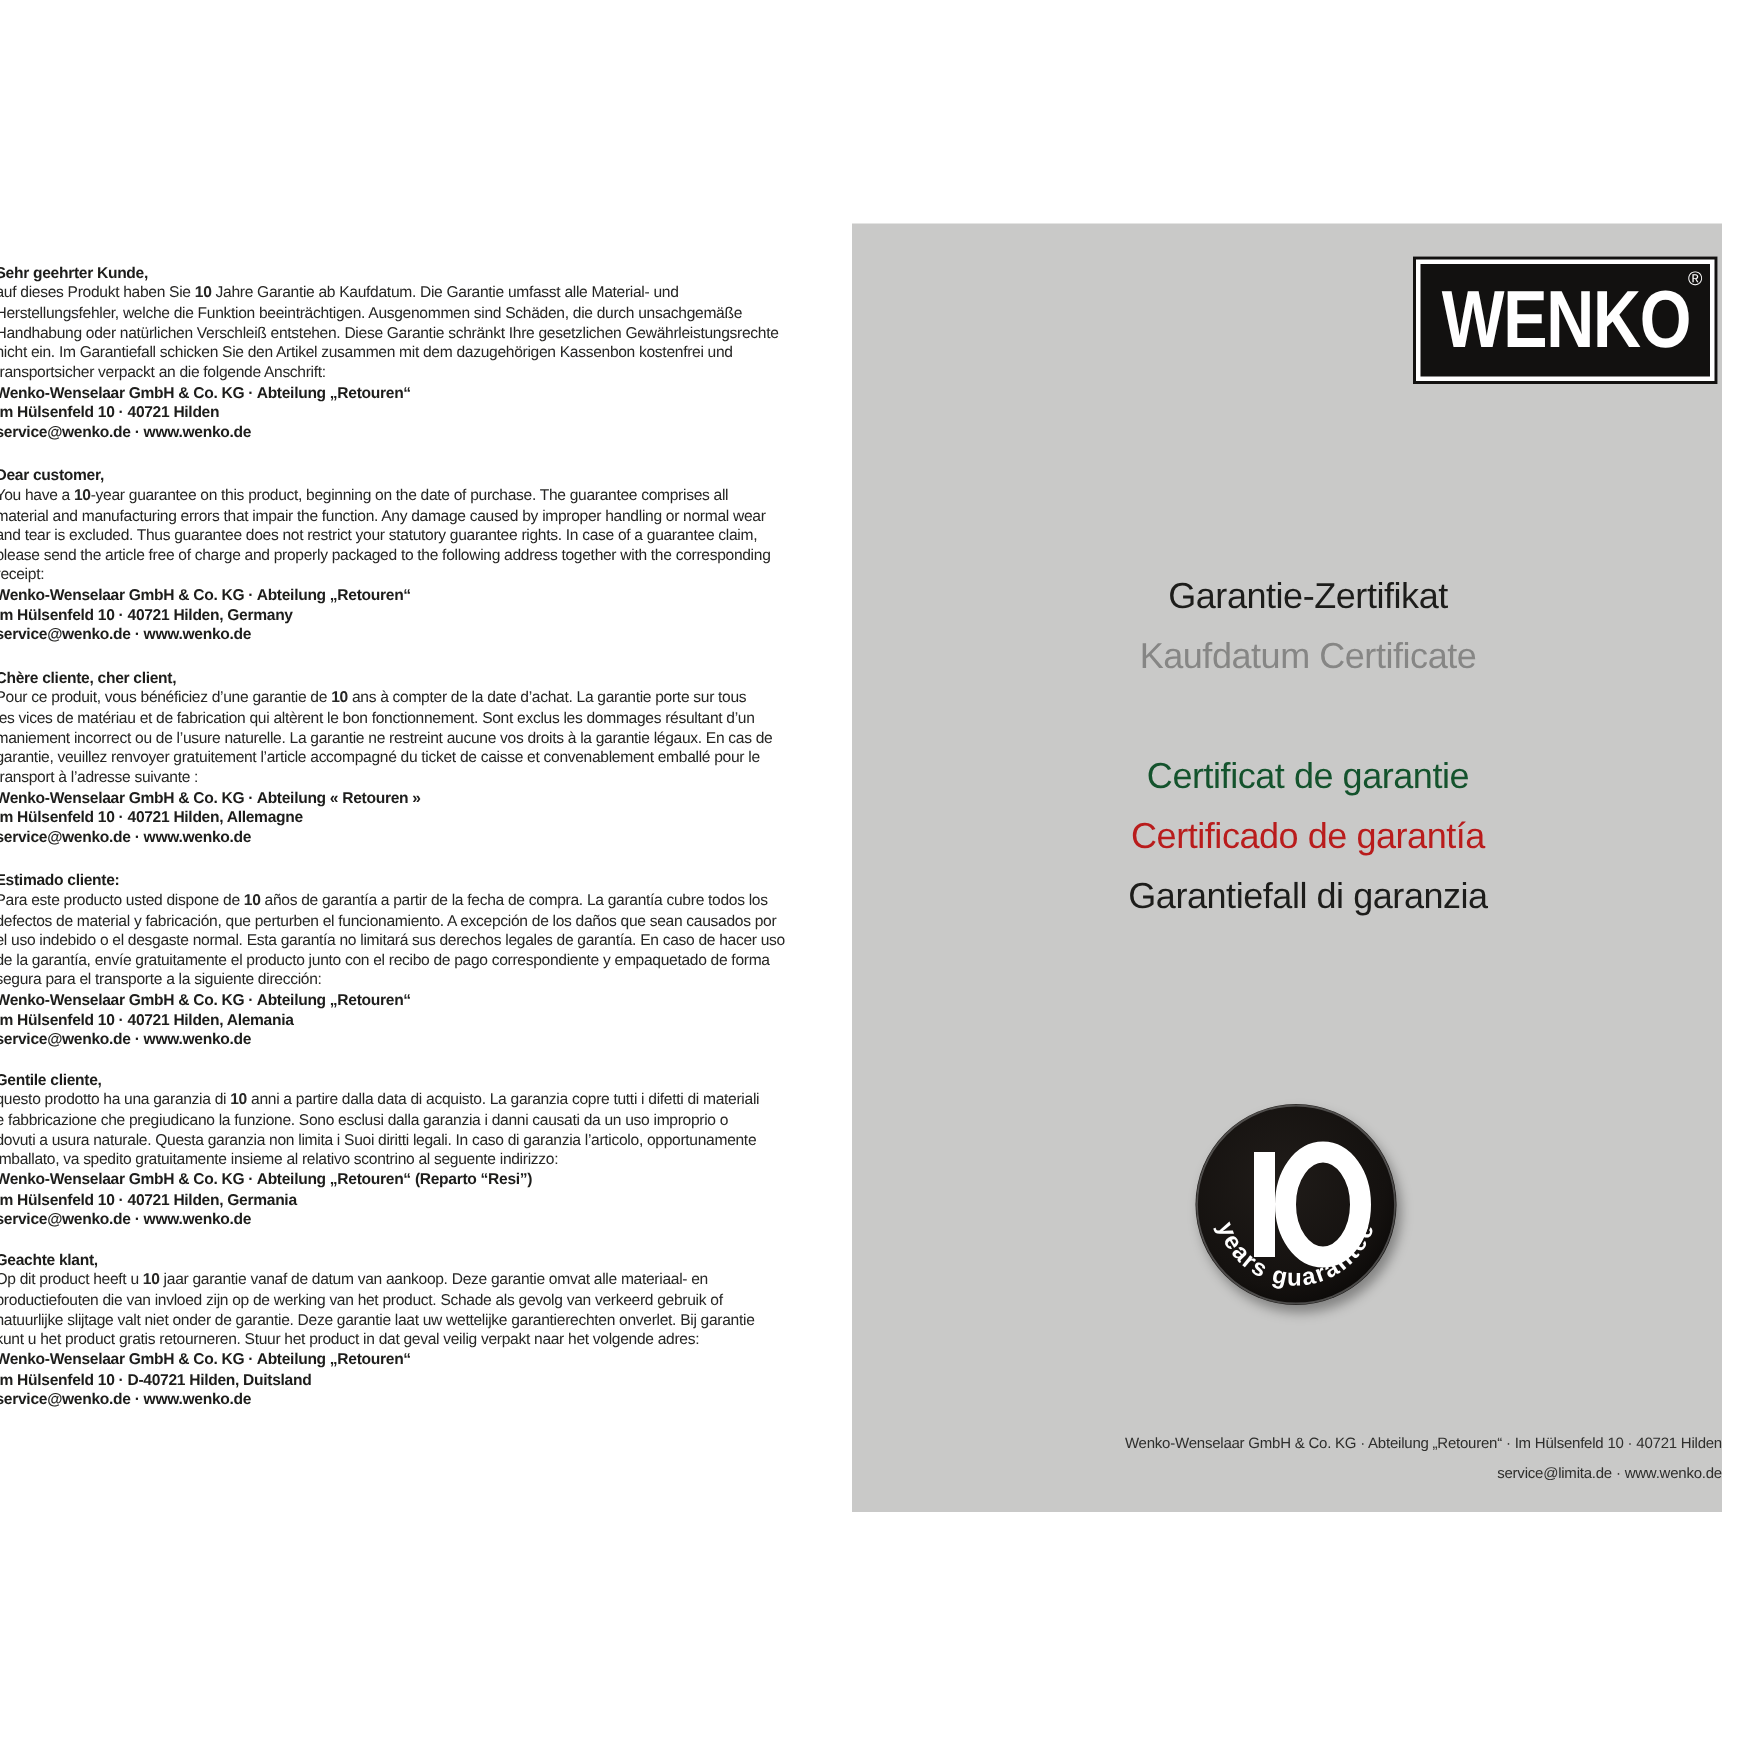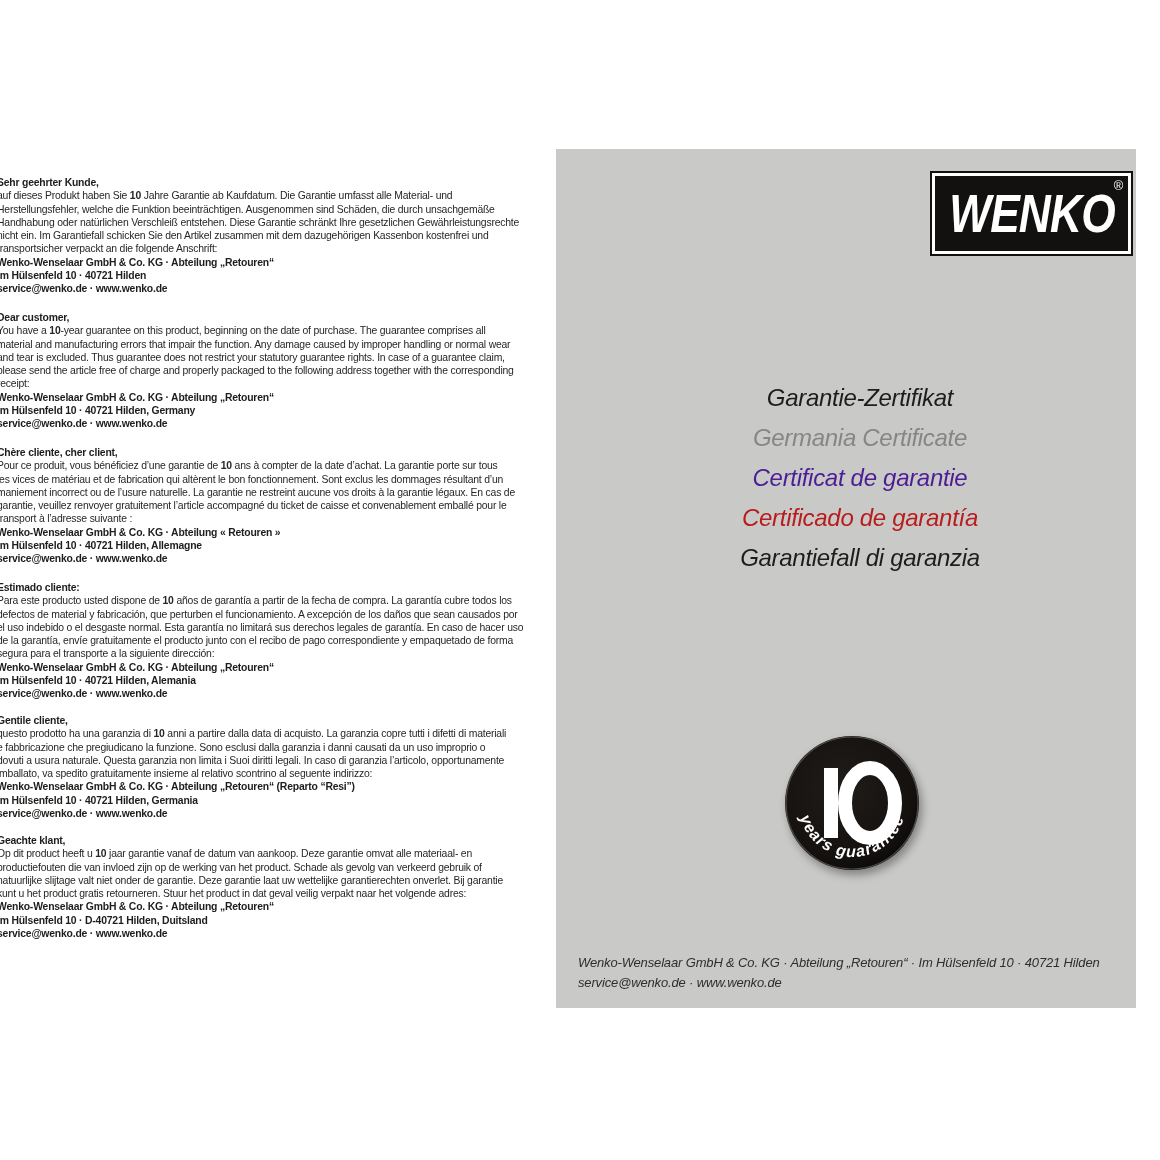--- a/index.html
+++ b/index.html
@@ -17,23 +17,22 @@
     margin:0;font-size:10.4px;font-weight:bold;line-height:13.3px;
     letter-spacing:-0.2px;white-space:pre;color:#1d1d1b;
   }
   .lang-block p{margin:0;font-size:10.4px;line-height:13.3px;letter-spacing:-0.2px;white-space:pre;}
   .lang-block p.addr{font-weight:bold;color:#1d1d1b;}
   .blk-0{top:176px;} .blk-1{top:311px;} .blk-2{top:446px;}
   .blk-3{top:581px;} .blk-4{top:714px;} .blk-5{top:834px;}
 
   
   .panel{
-    position:absolute;left:556px;top:149px;width:580px;height:859px;
+    position:absolute;left:568px;top:149px;width:580px;height:859px;
     background:#c9c9c8;
-    font-style:italic;
   }
 
   
   .logo{
     position:absolute;left:374px;top:22px;width:203px;height:85px;
     border:2px solid #121110;background:#ffffff;box-sizing:border-box;
     padding:3px;
   }
   .logo-inner{
     position:relative;width:100%;height:100%;background:#121110;
@@ -54,22 +53,22 @@
   .title-line{font-size:24px;line-height:40px;font-weight:normal;letter-spacing:-0.3px;}
 
   
   .badge{position:absolute;left:221px;top:579px;width:150px;height:150px;}
   .badge svg{display:block;filter:drop-shadow(3px 5px 4px rgba(0,0,0,0.35));}
   .badge .curve-text{fill:#ffffff;font-family:"Liberation Sans",sans-serif;font-weight:bold;font-size:16px;letter-spacing:1.2px;}
   .sr{position:absolute;width:1px;height:1px;overflow:hidden;clip:rect(0 0 0 0);white-space:nowrap;}
 
   
   .panel-footer{
-    position:absolute;left:22px;right:0;top:804px;text-align:left;
-    font-size:13px;line-height:19.5px;letter-spacing:-0.15px;color:#2e2e2c;
+    position:absolute;left:22px;right:0;top:804px;text-align:right;
+    font-size:10px;line-height:19.5px;letter-spacing:-0.15px;color:#2e2e2c;
   }
 </style>
 </head>
 <body>
 
 <div class="page">
 
   <div class="left-col">
 
     <section class="lang-block blk-0">
@@ -148,22 +147,22 @@
 
     <div class="logo">
       <div class="logo-inner">
         <span class="logo-text">WENKO</span>
         <span class="logo-reg">®</span>
       </div>
     </div>
 
     <div class="titles">
       <div class="title-line" style="color: rgb(29, 29, 27);">Garantie-Zertifikat</div>
-      <div class="title-line" style="color: rgb(134, 134, 133);">Germania Certificate</div>
-      <div class="title-line" style="color: #4c1d95;">Certificat de garantie</div>
+      <div class="title-line" style="color: rgb(134, 134, 133);">Kaufdatum Certificate</div>
+      <div class="title-line" style="color: #14532d; margin-top: 40px;">Certificat de garantie</div>
       <div class="title-line" style="color: #b91c1c;">Certificado de garantía</div>
       <div class="title-line" style="color: rgb(29, 29, 27);">Garantiefall di garanzia</div>
     </div>
 
     <div class="badge">
       <span class="sr">10</span>
       <svg width="150" height="150" viewBox="0 0 150 150">
         <defs>
           <radialGradient id="badgeGrad" cx="42%" cy="38%" r="75%">
             <stop offset="0%" stop-color="#201c19"></stop>
@@ -180,17 +179,17 @@
         </g>
         <path id="badgeArc" d="M 21 75 A 54 54 0 0 0 129 75" fill="none"></path>
         <text class="curve-text" text-anchor="middle">
           <textPath href="#badgeArc" startOffset="50%">years guarantee</textPath>
         </text>
       </svg>
     </div>
 
     <div class="panel-footer">
       <div>Wenko-Wenselaar GmbH &amp; Co. KG · Abteilung „Retouren“ · Im Hülsenfeld 10 · 40721 Hilden</div>
-      <div>service@wenko.de · www.wenko.de</div>
+      <div>service@limita.de · www.wenko.de</div>
     </div>
 
   </div>
 </div>
 
 </body></html>

